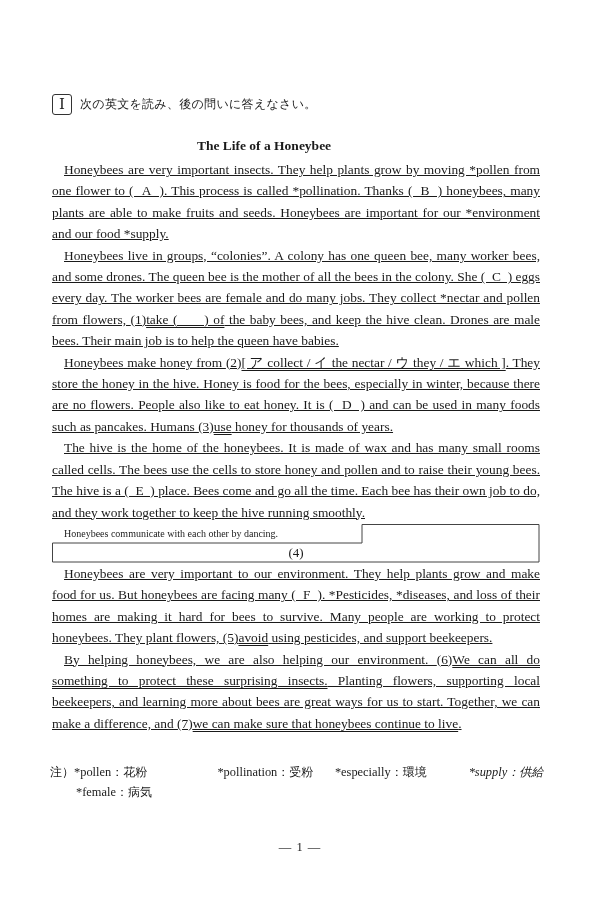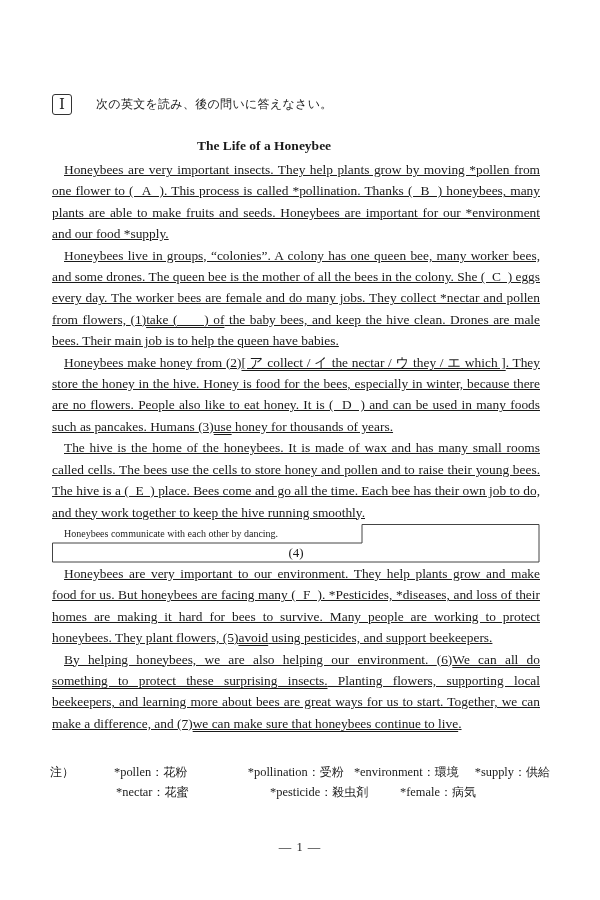--- a/index.html
+++ b/index.html
@@ -35,21 +35,21 @@
       display: flex;
       align-items: center;
       justify-content: center;
       font-size: 15px;
       line-height: 1;
       box-sizing: border-box;
       width: 20px;
       height: 21px;
     }
     .instruction-text {
-      margin-left: 24px;
+      margin-left: 8px;
       font-family: "DejaVu Serif", serif;
       font-size: 12px;
       letter-spacing: 0.3px;
     }
     .title {
       position: absolute;
       left: 0;
       width: 528px;
       top: 138px;
       text-align: center;
@@ -118,24 +118,24 @@
       font-family: "DejaVu Serif", serif;
       font-size: 12px;
     }
     .note-item {
       display: inline-block;
     }
     .note-item .jp {
       font-family: "DejaVu Serif", serif;
       font-size: 12px;
     }
-    .c1 { width: 110px; margin-left: 40px; }
+    .c1 { width: 110px; }
     .c2 { width: 130px; margin-left: 44px; }
     .c3 { width: 148px; }
-    .c4 { width: 90px; }
+    .c4 { width: 90px; font-style: italic; }
     .page-number {
       position: absolute;
       left: 0; width: 600px;
       top: 840px;
       text-align: center;
       font-size: 12.5px;
       letter-spacing: 1px;
     }
   </style>
 </head>
@@ -172,25 +172,23 @@
     <p class="para"><span>Honeybees are very important to our environment. They help plants grow and make food for us. But honeybees are facing many ( &nbsp;F&nbsp; ). *Pesticides, *diseases, and loss of their homes are making it hard for bees to survive. Many people are working to protect honeybees. They plant flowers, </span><span>(5)</span><span class="u">avoid</span><span> using pesticides, and support beekeepers.</span></p>
 
     <p class="para"><span>By helping honeybees, we are also helping our environment. </span><span>(6)</span><span class="u">We can all do something to protect these surprising insects.</span><span> Planting flowers, supporting local beekeepers, and learning more about bees are great ways for us to start. Together, we can make a difference, and </span><span>(7)</span><span class="u">we can make sure that honeybees continue to live</span><span>.</span></p>
   </div>
 
   <div class="notes">
     <div class="notes-row">
       <span class="note-label">注）</span>
       <span class="note-item c1"><span>*pollen</span><span class="jp">：</span><span class="jp">花粉</span></span>
       <span class="note-item c2"><span>*pollination</span><span class="jp">：</span><span class="jp">受粉</span></span>
-      <span class="note-item c3"><span>*environment</span><span class="jp">：</span><span class="jp">環境</span></span>
+      <span class="note-item c3"><span>*especially</span><span class="jp">：</span><span class="jp">環境</span></span>
       <span class="note-item c4"><span>*supply</span><span class="jp">：</span><span class="jp">供給</span></span>
     </div>
     <div class="notes-row">
       <span class="note-label"></span>
-      <span class="note-item c1"><span>*nectar</span><span class="jp">：</span><span class="jp">花蜜</span></span>
-      <span class="note-item c2"><span>*pesticide</span><span class="jp">：</span><span class="jp">殺虫剤</span></span>
       <span class="note-item c3"><span>*female</span><span class="jp">：</span><span class="jp">病気</span></span>
     </div>
   </div>
 
   <div class="page-number">— 1 —</div>
 </div>
 
 </body></html>

